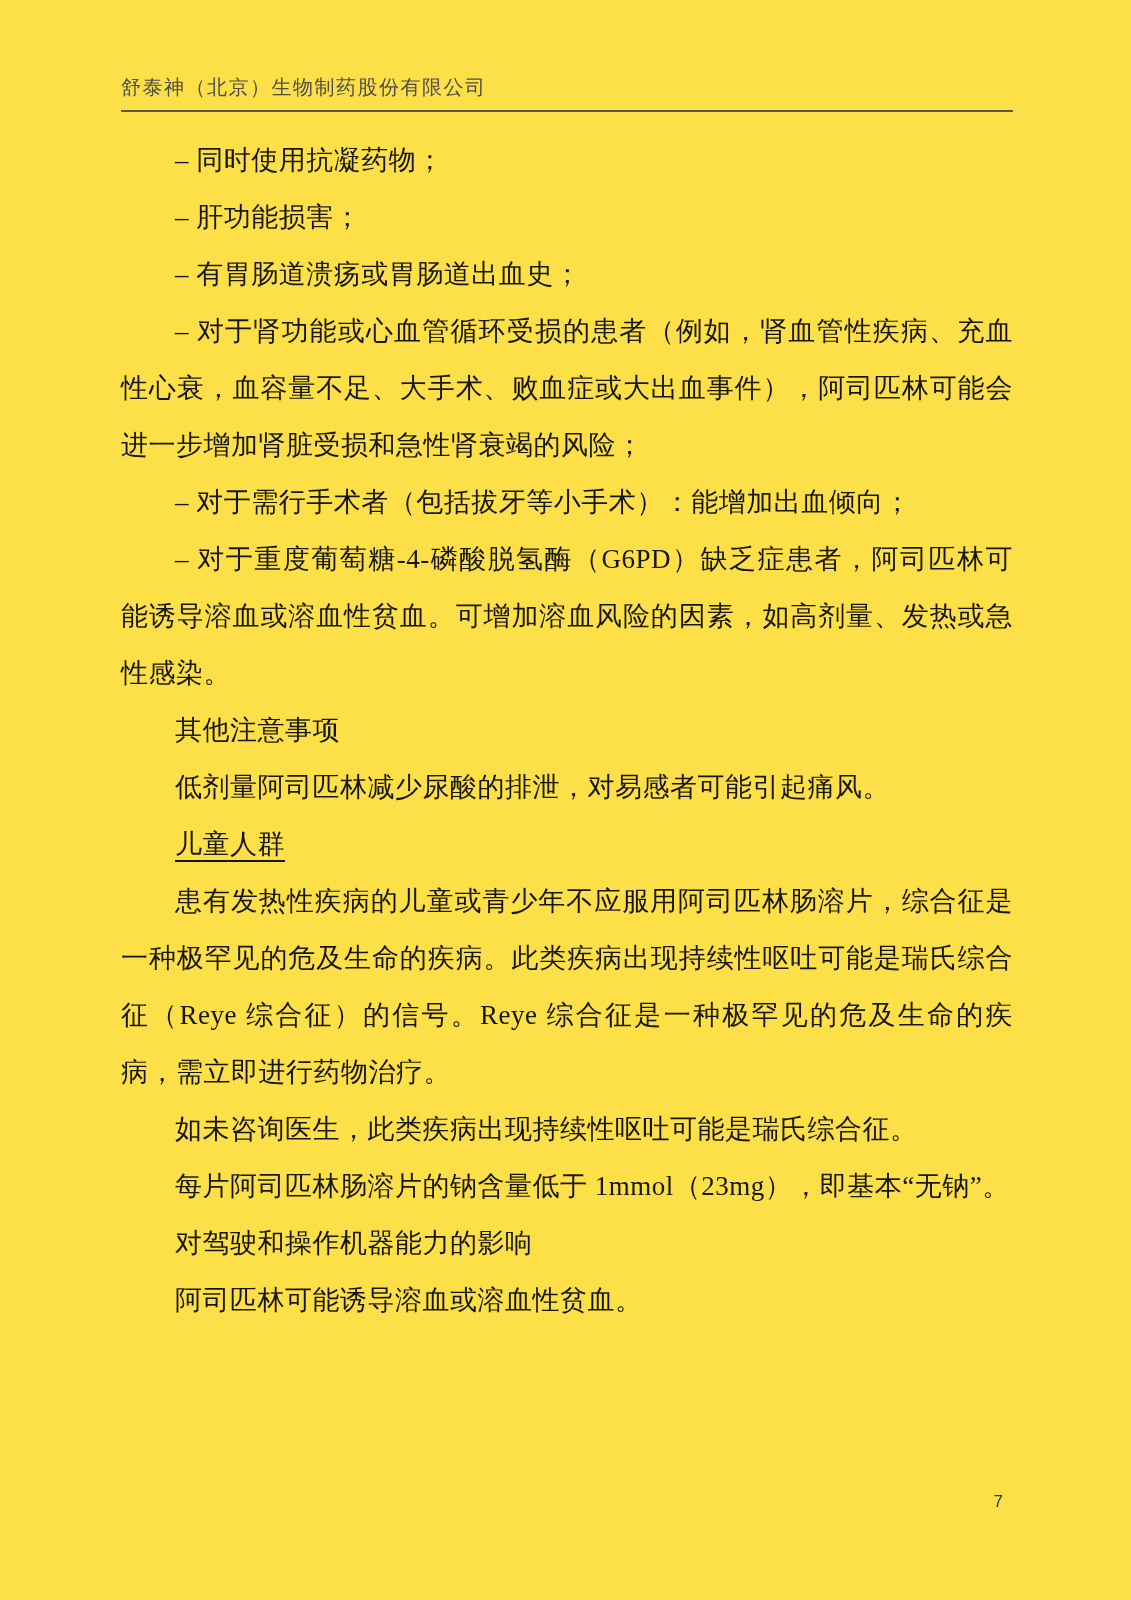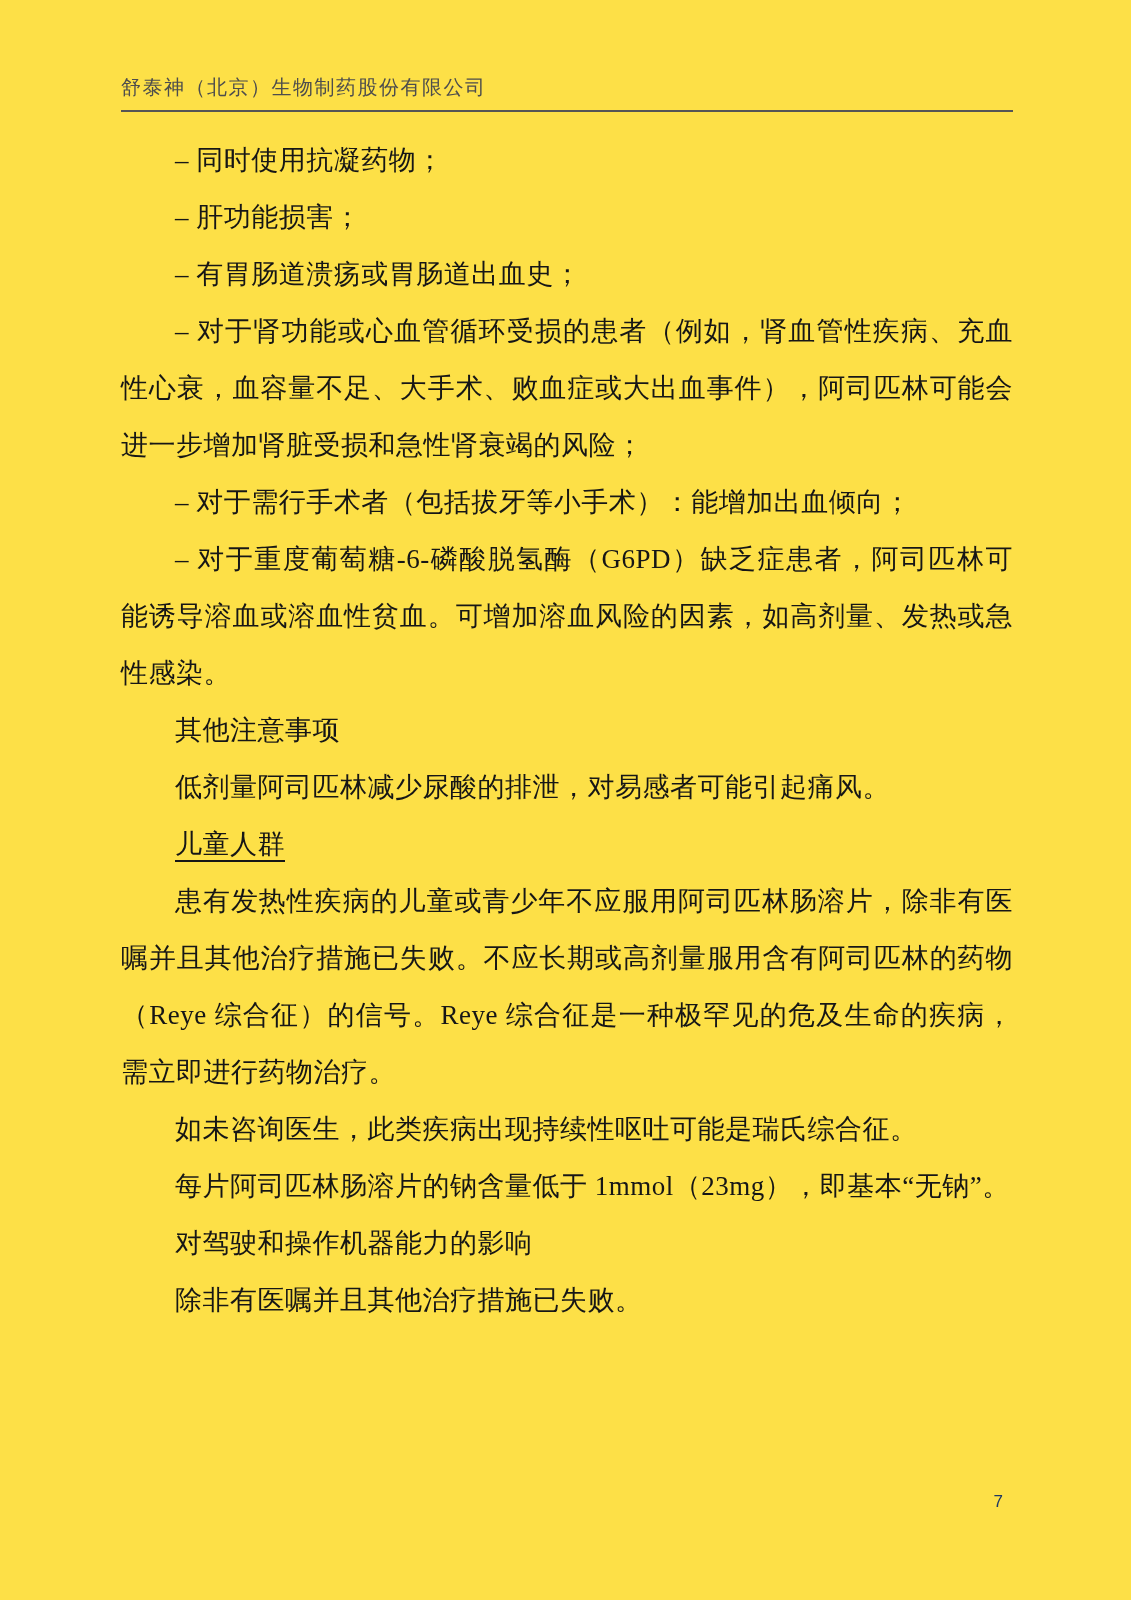--- a/index.html
+++ b/index.html
@@ -68,26 +68,26 @@
     <div class="company">舒泰神（北京）生物制药股份有限公司</div>
     <hr class="rule">
   </div>
 
   <div class="doc-body">
     <p class="para bullet">– 同时使用抗凝药物；</p>
     <p class="para bullet">– 肝功能损害；</p>
     <p class="para bullet">– 有胃肠道溃疡或胃肠道出血史；</p>
     <p class="para bullet">– 对于肾功能或心血管循环受损的患者（例如，肾血管性疾病、充血性心衰，血容量不足、大手术、败血症或大出血事件），阿司匹林可能会进一步增加肾脏受损和急性肾衰竭的风险；</p>
     <p class="para bullet">– 对于需行手术者（包括拔牙等小手术）：能增加出血倾向；</p>
-    <p class="para bullet">– 对于重度葡萄糖-6-磷酸脱氢酶（G6PD）缺乏症患者，阿司匹林可能诱导溶血或溶血性贫血。可增加溶血风险的因素，如高剂量、发热或急性感染。</p>
+    <p class="para bullet">– 对于重度葡萄糖-4-磷酸脱氢酶（G6PD）缺乏症患者，阿司匹林可能诱导溶血或溶血性贫血。可增加溶血风险的因素，如高剂量、发热或急性感染。</p>
     <p class="para heading">其他注意事项</p>
     <p class="para">低剂量阿司匹林减少尿酸的排泄，对易感者可能引起痛风。</p>
     <p class="para underlined">儿童人群</p>
-    <p class="para">患有发热性疾病的儿童或青少年不应服用阿司匹林肠溶片，除非有医嘱并且其他治疗措施已失败。不应长期或高剂量服用含有阿司匹林的药物（Reye 综合征）的信号。Reye 综合征是一种极罕见的危及生命的疾病，需立即进行药物治疗。</p>
+    <p class="para">患有发热性疾病的儿童或青少年不应服用阿司匹林肠溶片，综合征是一种极罕见的危及生命的疾病。此类疾病出现持续性呕吐可能是瑞氏综合征（Reye 综合征）的信号。Reye 综合征是一种极罕见的危及生命的疾病，需立即进行药物治疗。</p>
     <p class="para">如未咨询医生，此类疾病出现持续性呕吐可能是瑞氏综合征。</p>
     <p class="para">每片阿司匹林肠溶片的钠含量低于 1mmol（23mg），即基本“无钠”。</p>
     <p class="para heading">对驾驶和操作机器能力的影响</p>
-    <p class="para">除非有医嘱并且其他治疗措施已失败。</p>
+    <p class="para">阿司匹林可能诱导溶血或溶血性贫血。</p>
   </div>
 
   <div class="page-number">7</div>
 
 </div>
 
 </body></html>

